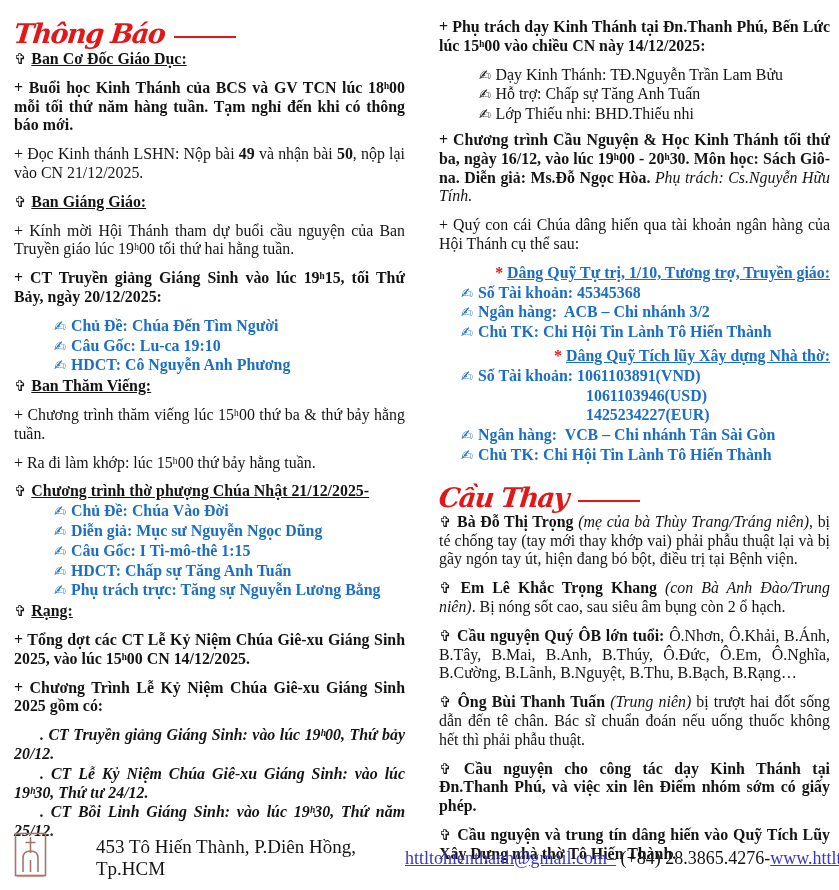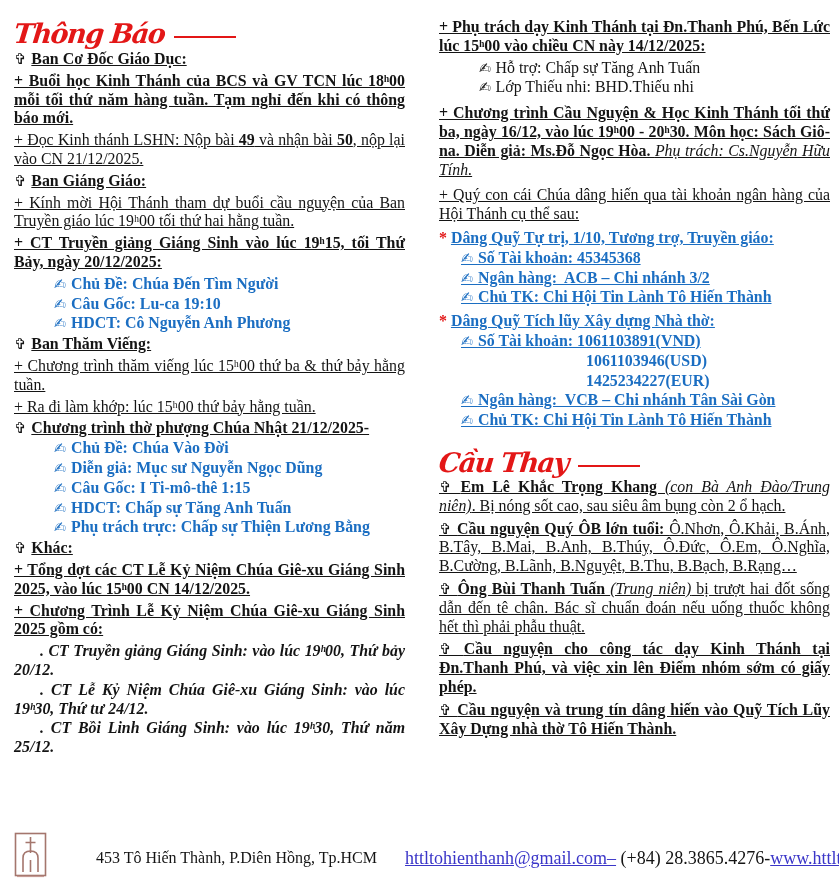--- a/index.html
+++ b/index.html
@@ -11,47 +11,47 @@
   }
   html,body{margin:0;padding:0;}
   body{
     width:839px;height:890px;overflow:hidden;background:#ffffff;
     font-family:"Liberation Serif","DejaVu Serif",serif;color:var(--ink);
   }
   .page{position:relative;width:839px;height:890px;box-sizing:border-box;padding:10px 9px 0 14px;}
   .columns{display:flex;gap:34px;align-items:flex-start;}
   .col{width:391px;font-size:15.9px;line-height:18.8px;}
   p{margin:0;}
-  .para{text-align:justify;margin:3px 0;text-decoration:underline;}
+  .para{text-align:justify;margin:10px 0;}
   .head{margin:2px 0 1px;}
   .sub{padding-left:40px;margin:1px 0;}
-  .sub-sm{padding-left:22px;margin:1px 0;text-decoration:underline;}
+  .sub-sm{padding-left:22px;margin:1px 0;}
   .cont{padding-left:147px;margin:1px 0;}
   .blue{color:var(--blue);font-weight:700;}
-  .fundhead{color:var(--blue);font-weight:700;margin:5px 0 1px;}
+  .fundhead{color:var(--blue);font-weight:700;margin:5px 0 1px;text-align:right;}
   .item{text-indent:26px;font-weight:700;font-style:italic;text-align:justify;margin:1px 0;}
   .gap{margin-top:7px;}
   .gap-sm{margin-top:4px;}
   .b{font-weight:700;}
   .i{font-style:italic;}
   .u{text-decoration:underline;}
   .red{color:var(--red);}
   .glyph{font-family:"DejaVu Sans",sans-serif;font-size:0.92em;}
   .hand{font-family:"DejaVu Sans",sans-serif;font-size:0.9em;}
   .script-row{display:flex;align-items:flex-end;margin:0 0 6px 0;height:34px;}
   .script-row.tight{margin:9px 0 5px 0;}
   .script{
     color:var(--red);font-size:27px;font-weight:700;font-style:italic;
     font-family:"DejaVu Serif",serif;letter-spacing:-1.5px;
     display:inline-block;transform:skewX(-6deg);
   }
   .script-line{display:inline-block;width:62px;border-bottom:2.5px solid var(--red);margin:0 0 6px 10px;}
   .footer{position:absolute;left:14px;right:9px;bottom:6px;display:flex;align-items:center;}
   .footer-left{display:flex;align-items:center;width:391px;}
-  .address{margin-left:44px;font-size:16px;}
+  .address{margin-left:44px;font-size:19px;}
   .footer-right{width:391px;text-align:center;font-size:18px;white-space:nowrap;}
   .footer-right a{color:var(--link);text-decoration:underline;cursor:pointer;}
   .phone{color:var(--ink);}
   .logo-box{flex:0 0 auto;}
 </style>
 </head>
 <body>
 
 <div class="page">
   <div class="columns">
@@ -75,32 +75,33 @@
 
       <p class="head"><span class="glyph b">✞ </span><span class="b u">Ban Thăm Viếng:</span></p>
       <p class="para"><span>+ Chương trình thăm viếng lúc 15ʰ00 thứ ba &amp; thứ bảy hằng tuần.</span></p>
       <p class="para"><span>+ Ra đi làm khớp: lúc 15ʰ00 thứ bảy hằng tuần.</span></p>
 
       <p class="head"><span class="glyph b">✞ </span><span class="b u">Chương trình thờ phượng Chúa Nhật 21/12/2025-</span></p>
       <p class="sub blue"><span class="hand">✍ </span><span>Chủ Đề: Chúa Vào Đời</span></p>
       <p class="sub blue"><span class="hand">✍ </span><span>Diễn giả: Mục sư Nguyễn Ngọc Dũng</span></p>
       <p class="sub blue"><span class="hand">✍ </span><span>Câu Gốc: I Ti-mô-thê 1:15</span></p>
       <p class="sub blue"><span class="hand">✍ </span><span>HDCT: Chấp sự Tăng Anh Tuấn</span></p>
-      <p class="sub blue"><span class="hand">✍ </span><span>Phụ trách trực: Chấp sự Thiện Lương Bằng</span></p>
+      <p class="sub blue"><span class="hand">✍ </span><span>Phụ trách trực: Tăng sự Nguyễn Lương Bằng</span></p>
 
-      <p class="head"><span class="glyph b">✞ </span><span class="b u">Khác:</span></p>
+      <p class="head"><span class="glyph b">✞ </span><span class="b u">Rạng:</span></p>
       <p class="para"><span class="b">+ Tổng dợt các CT Lễ Kỷ Niệm Chúa Giê-xu Giáng Sinh 2025, vào lúc 15ʰ00 CN 14/12/2025.</span></p>
       <p class="para"><span class="b">+ Chương Trình Lễ Kỷ Niệm Chúa Giê-xu Giáng Sinh 2025 gồm có:</span></p>
       <p class="item"><span>. CT Truyền giảng Giáng Sinh: vào lúc 19ʰ00, Thứ bảy 20/12.</span></p>
       <p class="item"><span>. CT Lễ Kỷ Niệm Chúa Giê-xu Giáng Sinh: vào lúc 19ʰ30, Thứ tư 24/12.</span></p>
       <p class="item"><span>. CT Bồi Linh Giáng Sinh: vào lúc 19ʰ30, Thứ năm 25/12.</span></p>
     </div>
 
     <div class="col">
       <p class="para" style="margin-top:8px;"><span class="b">+ Phụ trách dạy Kinh Thánh tại Đn.Thanh Phú, Bến Lức lúc 15ʰ00 vào chiều CN này 14/12/2025:</span></p>
+      <p class="sub"><span class="hand">✍ </span><span>Dạy Kinh Thánh: TĐ.Nguyễn Trần Lam Bửu</span></p>
       <p class="sub"><span class="hand">✍ </span><span>Hỗ trợ: Chấp sự Tăng Anh Tuấn</span></p>
       <p class="sub"><span class="hand">✍ </span><span>Lớp Thiếu nhi: BHD.Thiếu nhi</span></p>
 
       <p class="para gap"><span class="b">+ Chương trình Cầu Nguyện &amp; Học Kinh Thánh tối thứ ba, ngày 16/12, vào lúc 19ʰ00 - 20ʰ30. Môn học: Sách Giô-na. Diễn giả: Ms.Đỗ Ngọc Hòa. </span><span class="i">Phụ trách: Cs.Nguyễn Hữu Tính.</span></p>
       <p class="para gap"><span>+ Quý con cái Chúa dâng hiến qua tài khoản ngân hàng của Hội Thánh cụ thể sau:</span></p>
 
       <p class="fundhead"><span class="red">* </span><span class="u">Dâng Quỹ Tự trị, 1/10, Tương trợ, Truyền giáo:</span></p>
       <p class="sub-sm blue"><span class="hand">✍ </span><span>Số Tài khoản: 45345368</span></p>
       <p class="sub-sm blue"><span class="hand">✍ </span><span>Ngân hàng:&nbsp; ACB – Chi nhánh 3/2</span></p>
       <p class="sub-sm blue"><span class="hand">✍ </span><span>Chủ TK: Chi Hội Tin Lành Tô Hiến Thành</span></p>
@@ -110,20 +111,21 @@
       <p class="cont blue"><span>1061103946(USD)</span></p>
       <p class="cont blue"><span>1425234227(EUR)</span></p>
       <p class="sub-sm blue"><span class="hand">✍ </span><span>Ngân hàng:&nbsp; VCB – Chi nhánh Tân Sài Gòn</span></p>
       <p class="sub-sm blue"><span class="hand">✍ </span><span>Chủ TK: Chi Hội Tin Lành Tô Hiến Thành</span></p>
 
       <div class="script-row tight">
         <span class="script">Cầu Thay</span>
         <span class="script-line"></span>
       </div>
 
+      <p class="para gap-sm"><span class="glyph b">✞ </span><span class="b">Bà Đỗ Thị Trọng </span><span class="i">(mẹ của bà Thùy Trang/Tráng niên)</span><span>, bị té chống tay (tay mới thay khớp vai) phải phẫu thuật lại và bị gãy ngón tay út, hiện đang bó bột, điều trị tại Bệnh viện.</span></p>
       <p class="para gap-sm"><span class="glyph b">✞ </span><span class="b">Em Lê Khắc Trọng Khang </span><span class="i">(con Bà Anh Đào/Trung niên)</span><span>. Bị nóng sốt cao, sau siêu âm bụng còn 2 ổ hạch.</span></p>
       <p class="para gap-sm"><span class="glyph b">✞ </span><span class="b">Cầu nguyện Quý ÔB lớn tuổi: </span><span>Ô.Nhơn, Ô.Khải, B.Ánh, B.Tây, B.Mai, B.Anh, B.Thúy, Ô.Đức, Ô.Em, Ô.Nghĩa, B.Cường, B.Lãnh, B.Nguyệt, B.Thu, B.Bạch, B.Rạng…</span></p>
       <p class="para gap-sm"><span class="glyph b">✞ </span><span class="b">Ông Bùi Thanh Tuấn </span><span class="i">(Trung niên)</span><span> bị trượt hai đốt sống dẫn đến tê chân. Bác sĩ chuẩn đoán nếu uống thuốc không hết thì phải phẫu thuật.</span></p>
       <p class="para gap-sm"><span class="glyph b">✞ </span><span class="b">Cầu nguyện cho công tác dạy Kinh Thánh tại Đn.Thanh Phú, và việc xin lên Điểm nhóm sớm có giấy phép.</span></p>
       <p class="para gap-sm"><span class="glyph b">✞ </span><span class="b">Cầu nguyện và trung tín dâng hiến vào Quỹ Tích Lũy Xây Dựng nhà thờ Tô Hiến Thành.</span></p>
     </div>
   </div>
 
   <div class="footer">
     <div class="footer-left">

